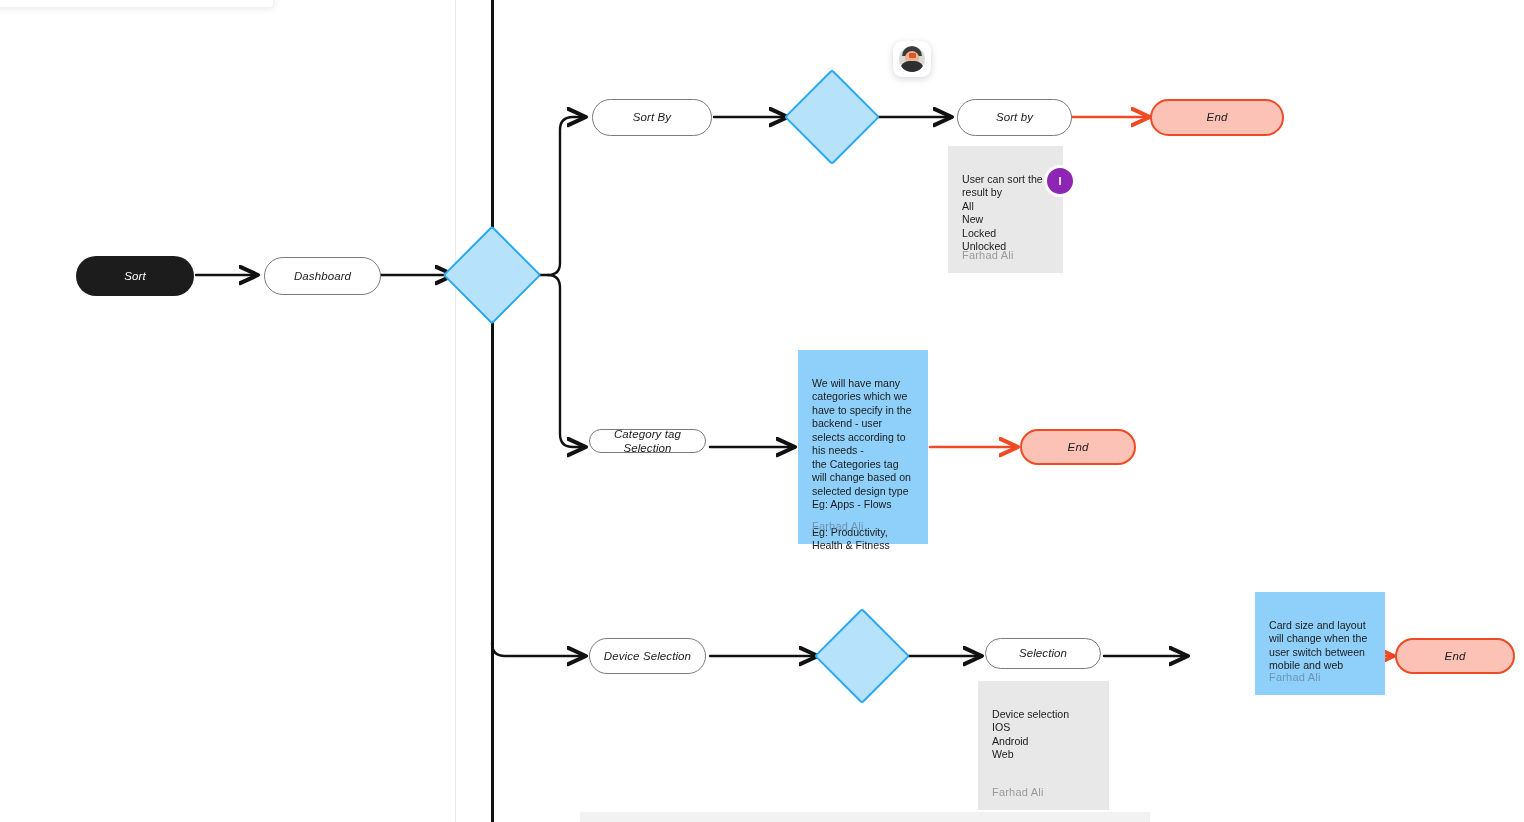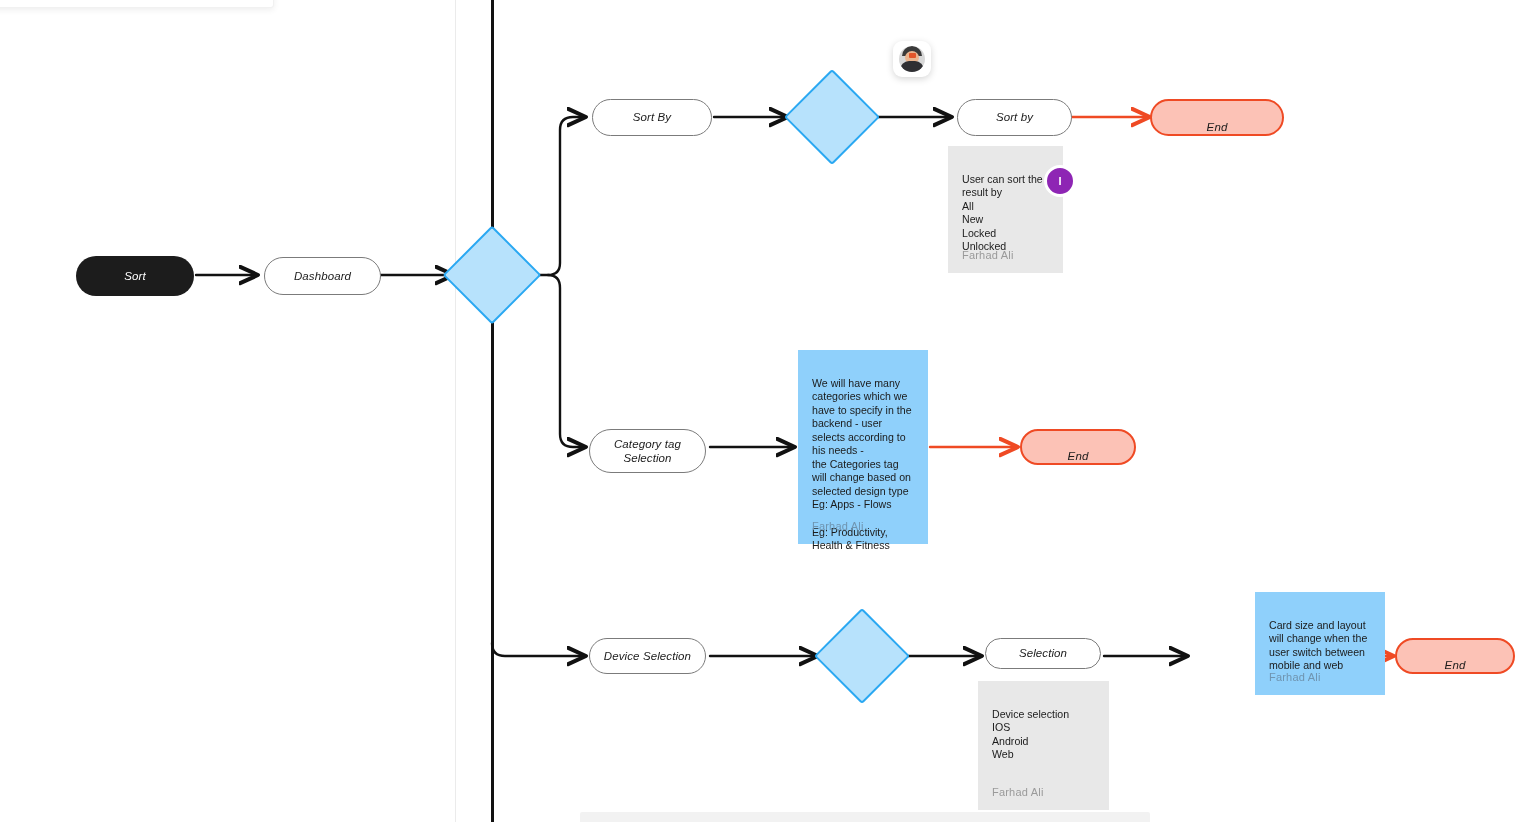--- a/index.html
+++ b/index.html
@@ -80,21 +80,20 @@
     background: #ffffff;
     border: 1.6px solid #7b7b7b;
     border-radius: 26px;
     color: #1b1b1b;
   }
   .node-end {
     background: #fcc2b6;
     border: 2px solid #ef4a24;
     border-radius: 26px;
     color: #1b1b1b;
-    align-items: flex-end;
   }
 
   
   .diamond {
     position: absolute;
     box-sizing: border-box;
     background: #b7e2fc;
     border: 2.5px solid #2aa8f2;
     transform: rotate(45deg);
     border-radius: 3px;
@@ -254,21 +253,21 @@
   <div class="diamond" style="left:798px; top:83px; width:68px; height:68px;"></div>
 
   <div class="node node-process" style="left:957px; top:99px; width:115px; height:37px;">
     <span>Sort by</span>
   </div>
 
   <div class="node node-end" style="left:1150px; top:99px; width:134px; height:37px;">
     <span>End</span>
   </div>
 
-  <div class="node node-process" style="left:589px; top:429px; width:117px; height:44px;">
+  <div class="node node-process" style="left:589px; top:429px; width:117px; height:24px;">
     <span>Category tag Selection</span>
   </div>
 
   <div class="node node-end" style="left:1020px; top:429px; width:116px; height:36px;">
     <span>End</span>
   </div>
 
   <div class="node node-process" style="left:589px; top:638px; width:117px; height:36px;">
     <span>Device Selection</span>
   </div>

